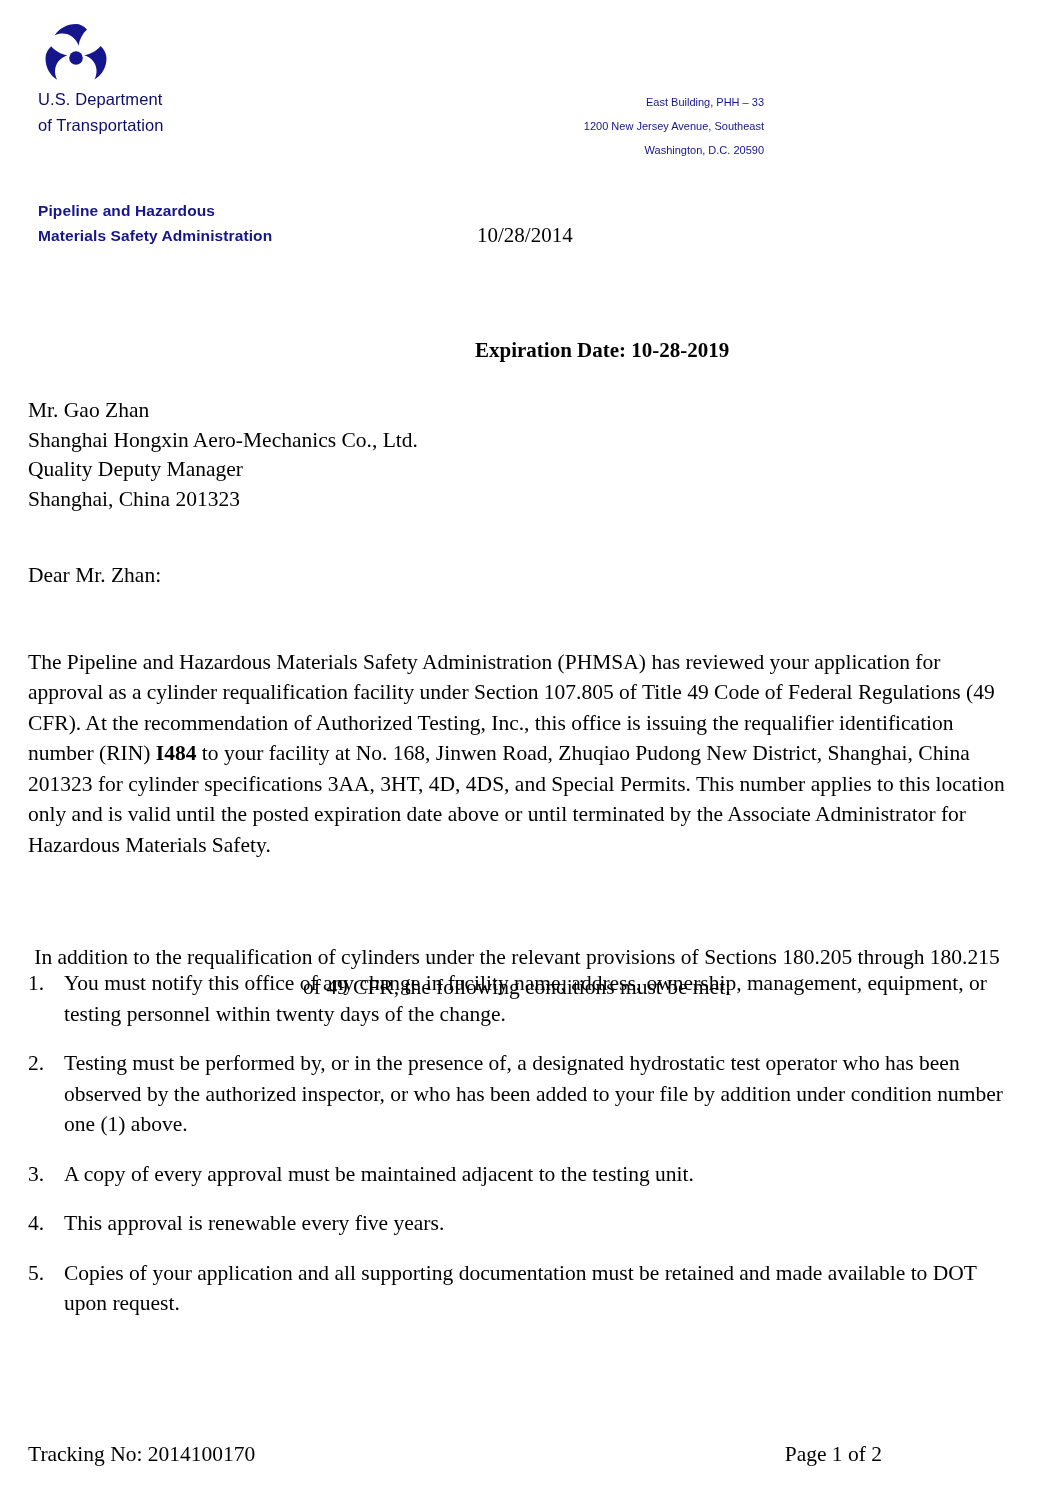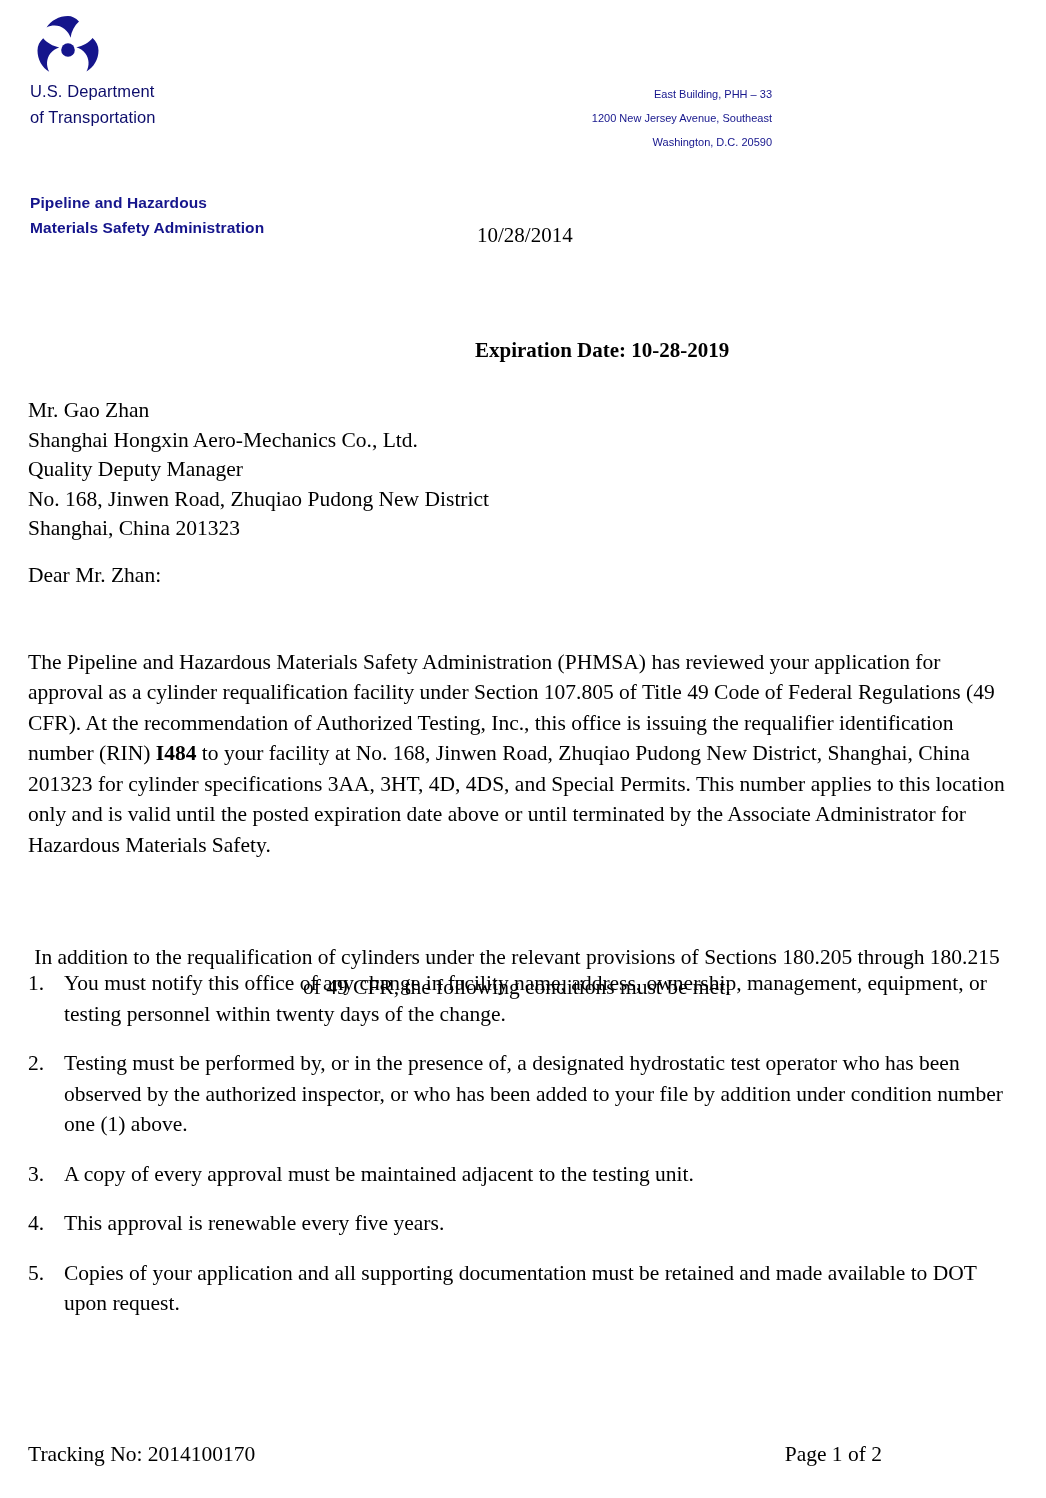--- a/index.html
+++ b/index.html
@@ -14,21 +14,21 @@
     font-family: "Liberation Serif", serif;
     color: #000000;
     overflow: hidden;
   }
 
   .page {
     position: relative;
     width: 910px;
     height: 1498px;
     box-sizing: border-box;
-    padding: 4px;
+    padding: 12px;
   }
 
   
   .letterhead {
     position: relative;
     height: 200px;
   }
 
   .dot-logo {
     position: absolute;
@@ -185,21 +185,20 @@
   </div>
 
   <div class="date-line">10/28/2014</div>
 
   <div class="expiration">Expiration Date:  10-28-2019</div>
 
   <div class="recipient">
     <div>Mr. Gao Zhan</div>
     <div>Shanghai Hongxin Aero-Mechanics Co., Ltd.</div>
     <div>Quality Deputy Manager</div>
-    <div>No. 168, Jinwen Road, Zhuqiao Pudong New District</div>
     <div>Shanghai, China 201323</div>
   </div>
 
   <div class="salutation">Dear Mr. Zhan:</div>
 
   <p class="para" id="para1"><span>The Pipeline and Hazardous Materials Safety Administration (PHMSA) has reviewed your application for approval as a cylinder requalification facility under Section 107.805 of Title 49 Code of Federal Regulations (49 CFR). At the recommendation of Authorized Testing, Inc., this office is issuing the requalifier identification number (RIN) </span><span class="bold">I484</span><span> to your facility at No. 168, Jinwen Road, Zhuqiao Pudong New District, Shanghai, China 201323 for cylinder specifications 3AA, 3HT, 4D, 4DS, and Special Permits. This number applies to this location only and is valid until the posted expiration date above or until terminated by the Associate Administrator for Hazardous Materials Safety.</span></p>
 
   <p class="para" id="para2">In addition to the requalification of cylinders under the relevant provisions of Sections 180.205 through 180.215 of 49 CFR, the following conditions must be met:</p>
 
   <div class="conditions">

